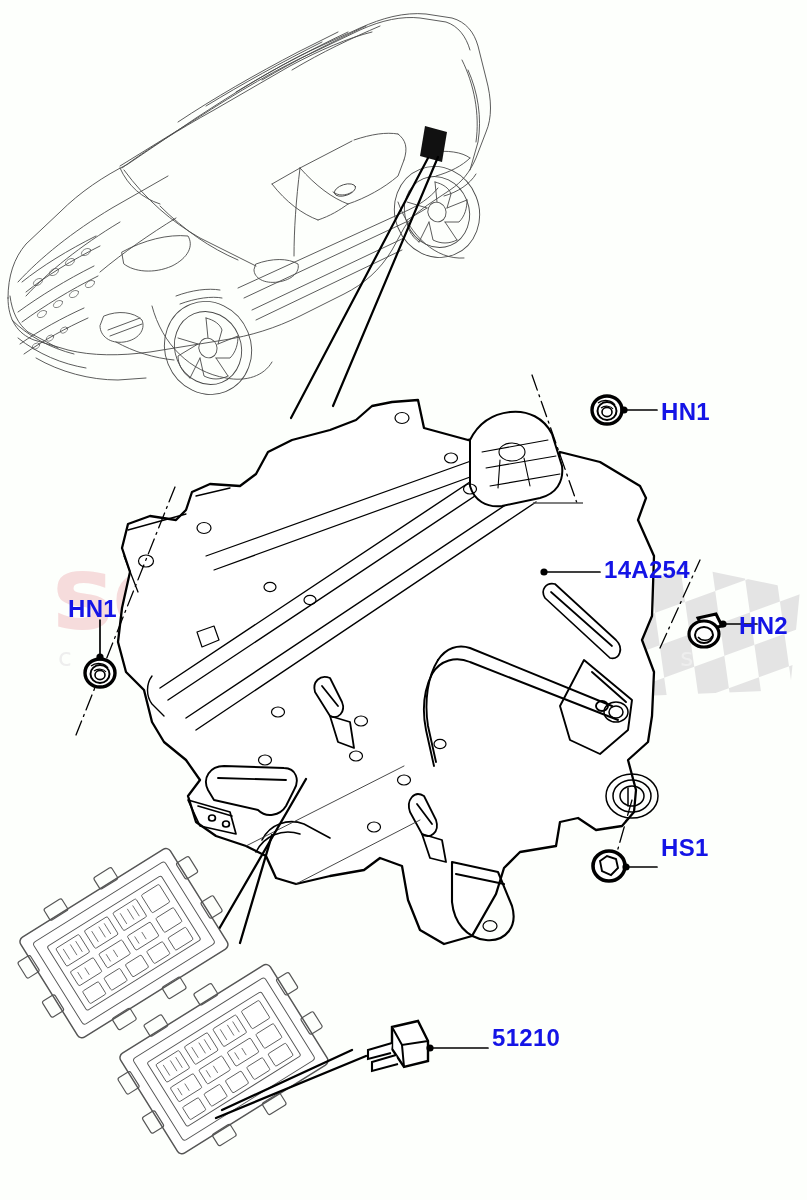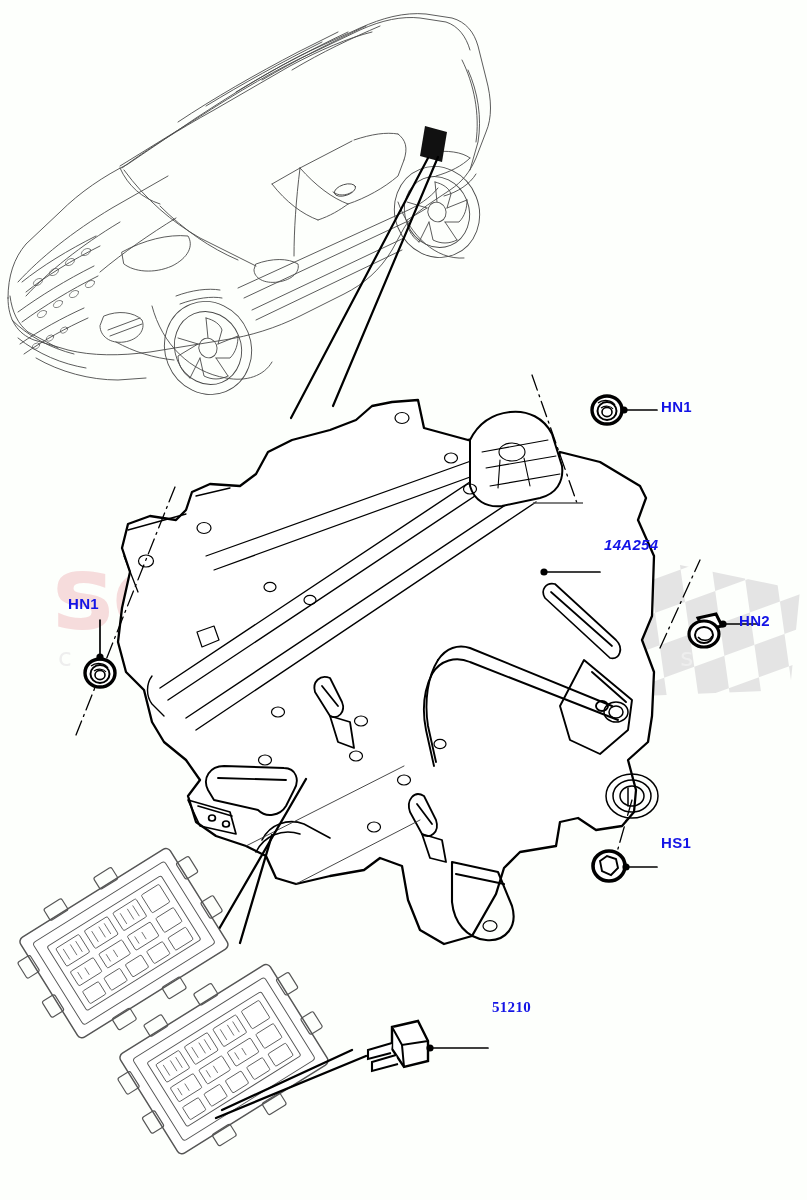--- a/index.html
+++ b/index.html
@@ -45,21 +45,21 @@
     font-size: 25px;
     letter-spacing: 34px;
     color: #eeeeee;
     line-height: 1;
     white-space: nowrap;
   }
   .part-label {
     position: absolute;
     color: #1414e6;
     font-family: "Liberation Sans", sans-serif;
-    font-size: 15px;
+    font-size: 24px;
     font-weight: bold;
     letter-spacing: 0.3px;
     white-space: nowrap;
   }
 </style>
 </head>
 <body>
 
 <div id="page">
 
@@ -528,24 +528,24 @@
     </g>
 
     <g stroke="#555555" stroke-width="1.6" fill="none">
       <line x1="533" y1="503" x2="583" y2="503"></line>
     </g>
   </svg>
 
   <div class="layer" id="label-layer">
     <div class="part-label" style="left:661px; top:398px;">HN1</div>
 
-    <div class="part-label" style="left:604px; top:536px;font-style:italic;">14A254</div>
+    <div class="part-label" style="left:604px; top:556px;">14A254</div>
 
     <div class="part-label" style="left:739px; top:612px;">HN2</div>
 
     <div class="part-label" style="left:661px; top:834px;">HS1</div>
 
     <div class="part-label" style="left:68px; top:595px;">HN1</div>
 
-    <div class="part-label" style="left:492px; top:999px;font-family:Liberation Serif, serif;">51210</div>
+    <div class="part-label" style="left:492px; top:1024px;">51210</div>
   </div>
 
 </div>
 
 </body></html>

